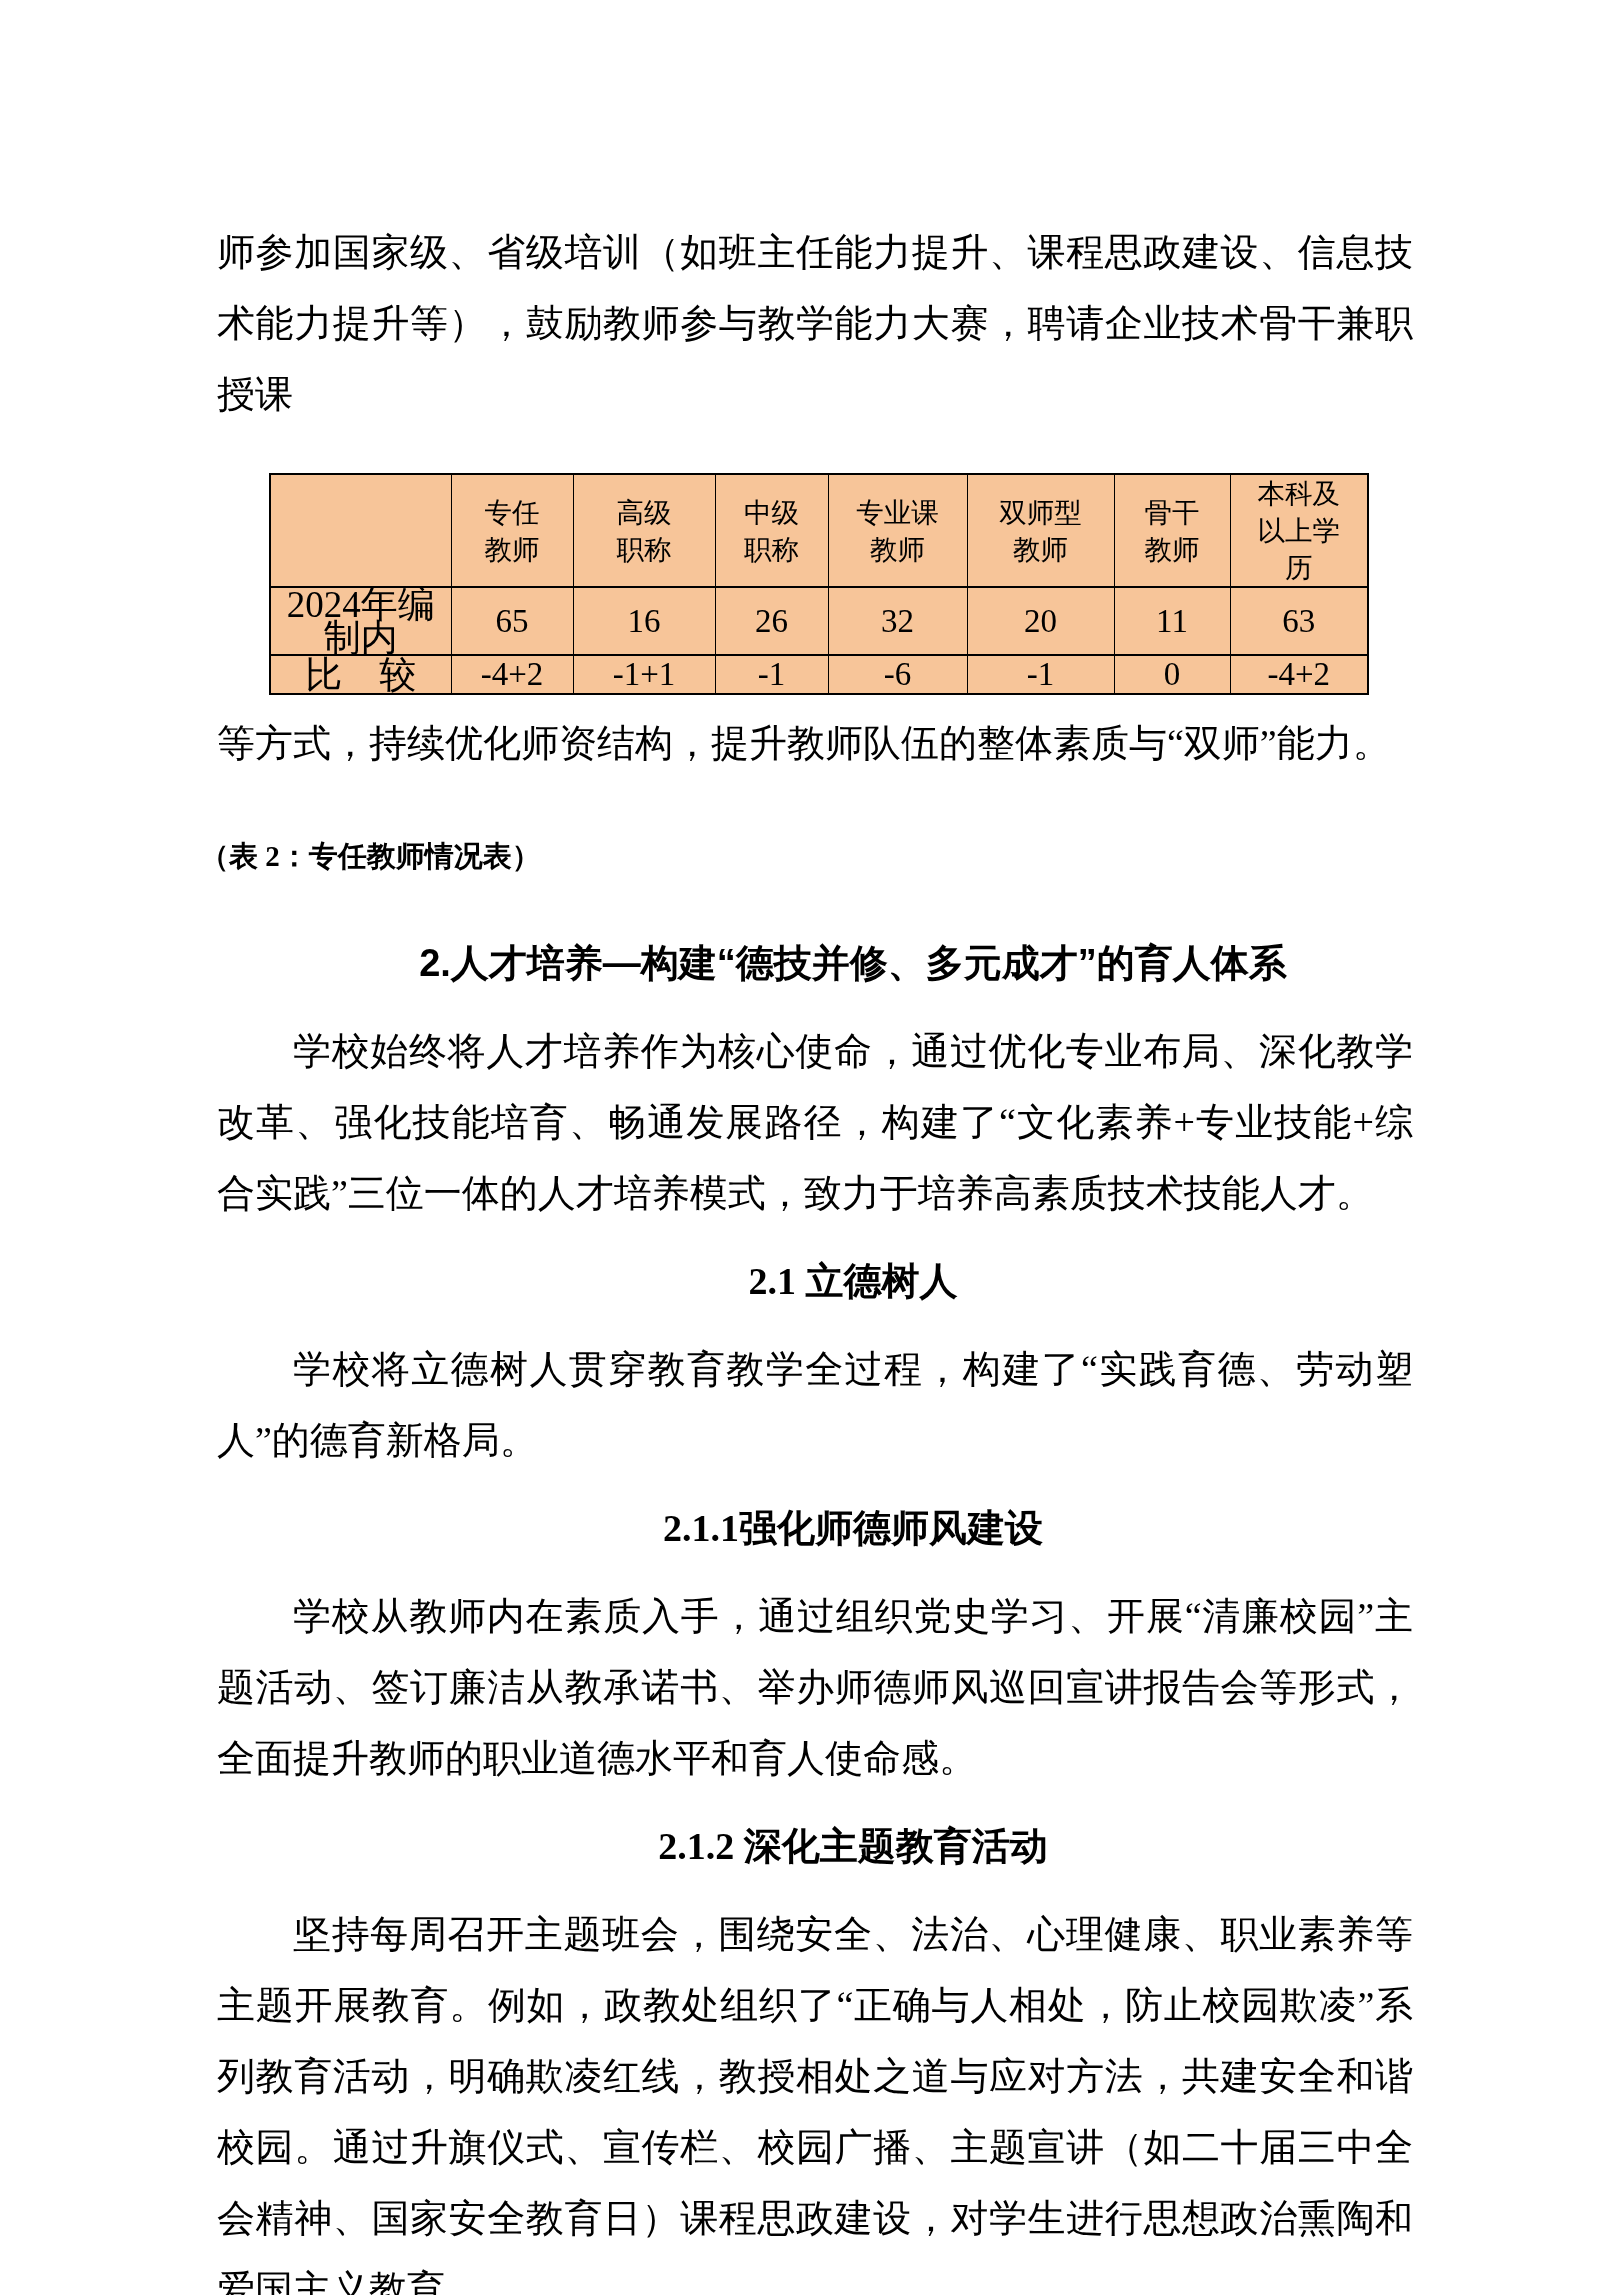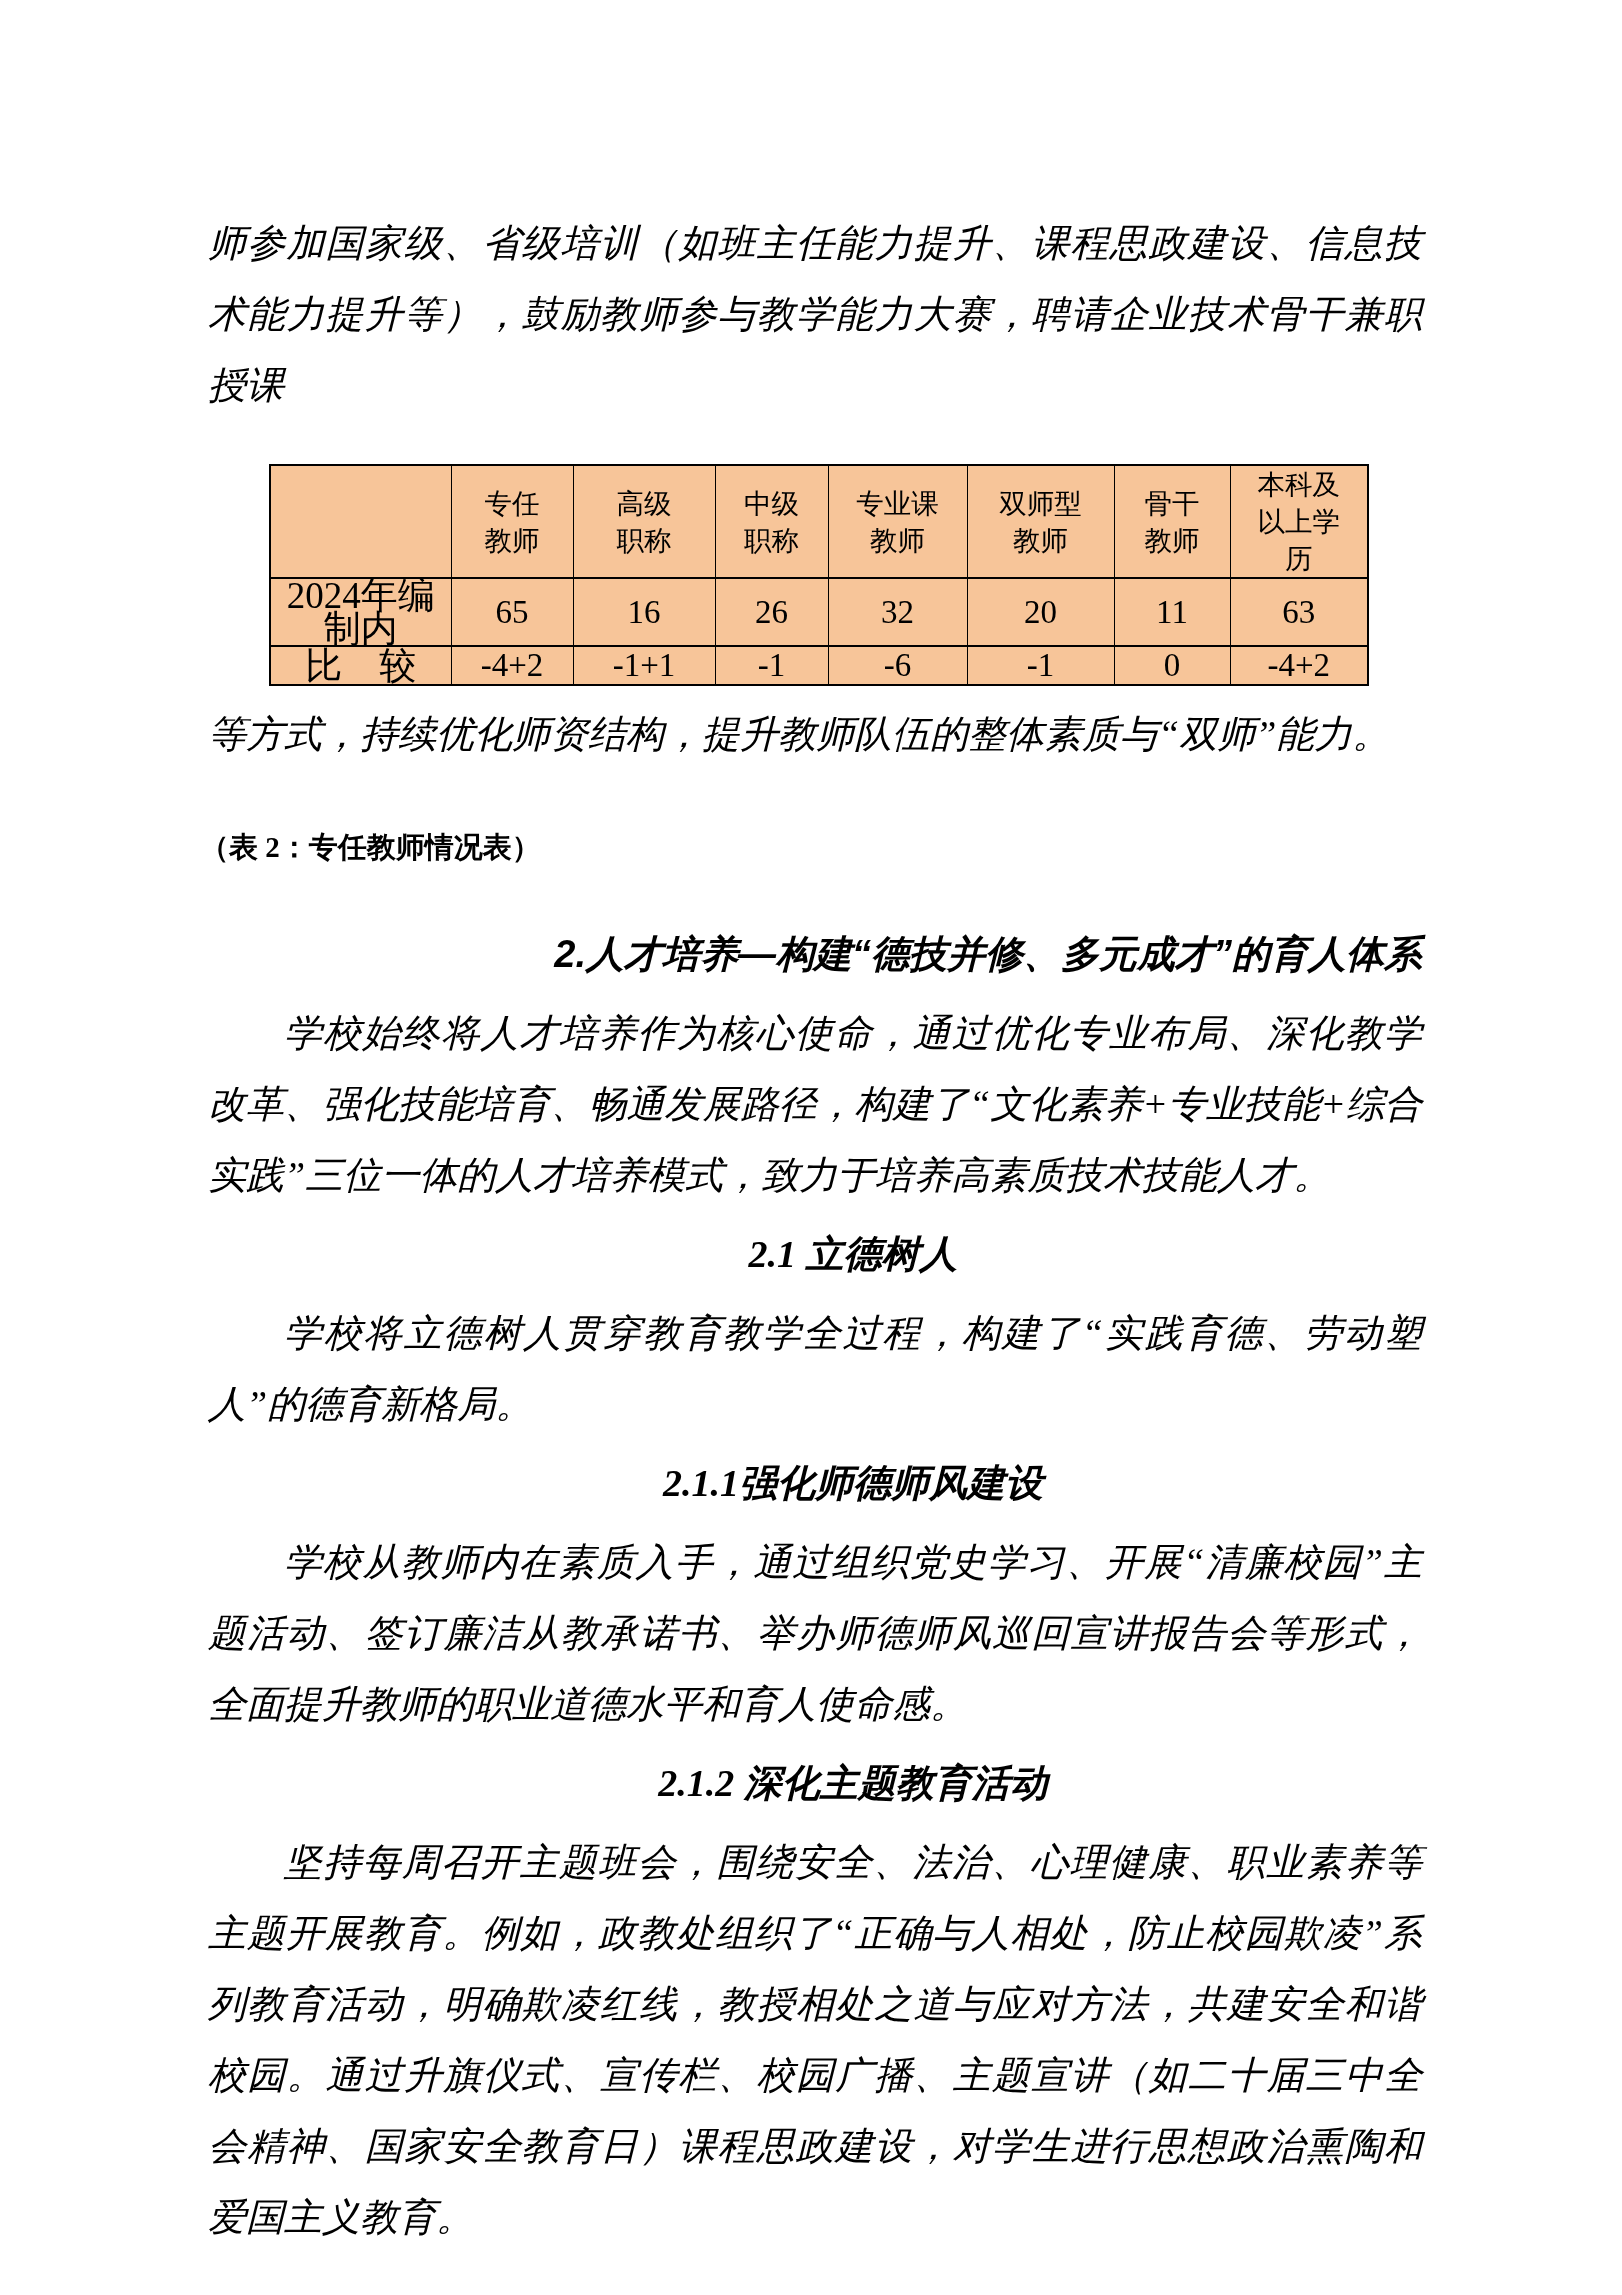--- a/index.html
+++ b/index.html
@@ -9,21 +9,21 @@
     height:2295px;
     background:#ffffff;
     box-sizing:border-box;
     padding:200px 193px 0 200px;
     font-family:"Liberation Serif","DejaVu Serif",serif;
     font-size:38px;
     line-height:71px;
     color:#000000;
     overflow:hidden;
   }
-  p{margin:8px;text-align:justify;font-style:italic;}
+  p{margin:17px;text-align:justify;}
   .indent{text-indent:2em;}
   .doc-table{
     border-collapse:collapse;
     table-layout:fixed;
     width:1098px;
     margin:43px 0 0 69px;
     background:#F7C599;
     font-size:27.5px;
   }
   .doc-table td{
@@ -48,21 +48,21 @@
     text-align:left;
     font-size:29px;
     line-height:52px;
     font-weight:bold;
   }
   .h-main{
     margin-top:46px;
     font-family:"Liberation Sans","DejaVu Sans",sans-serif;
     font-weight:bold;
     text-indent:2em;
-    text-align:right;
+    text-align:center;
   }
   .h-sub{
     font-weight:bold;
     text-indent:2em;
     text-align:center;
   }
   .after-table{margin-top:13px;}
   .h-last{margin-top:82px;}
 </style>
 </head>

